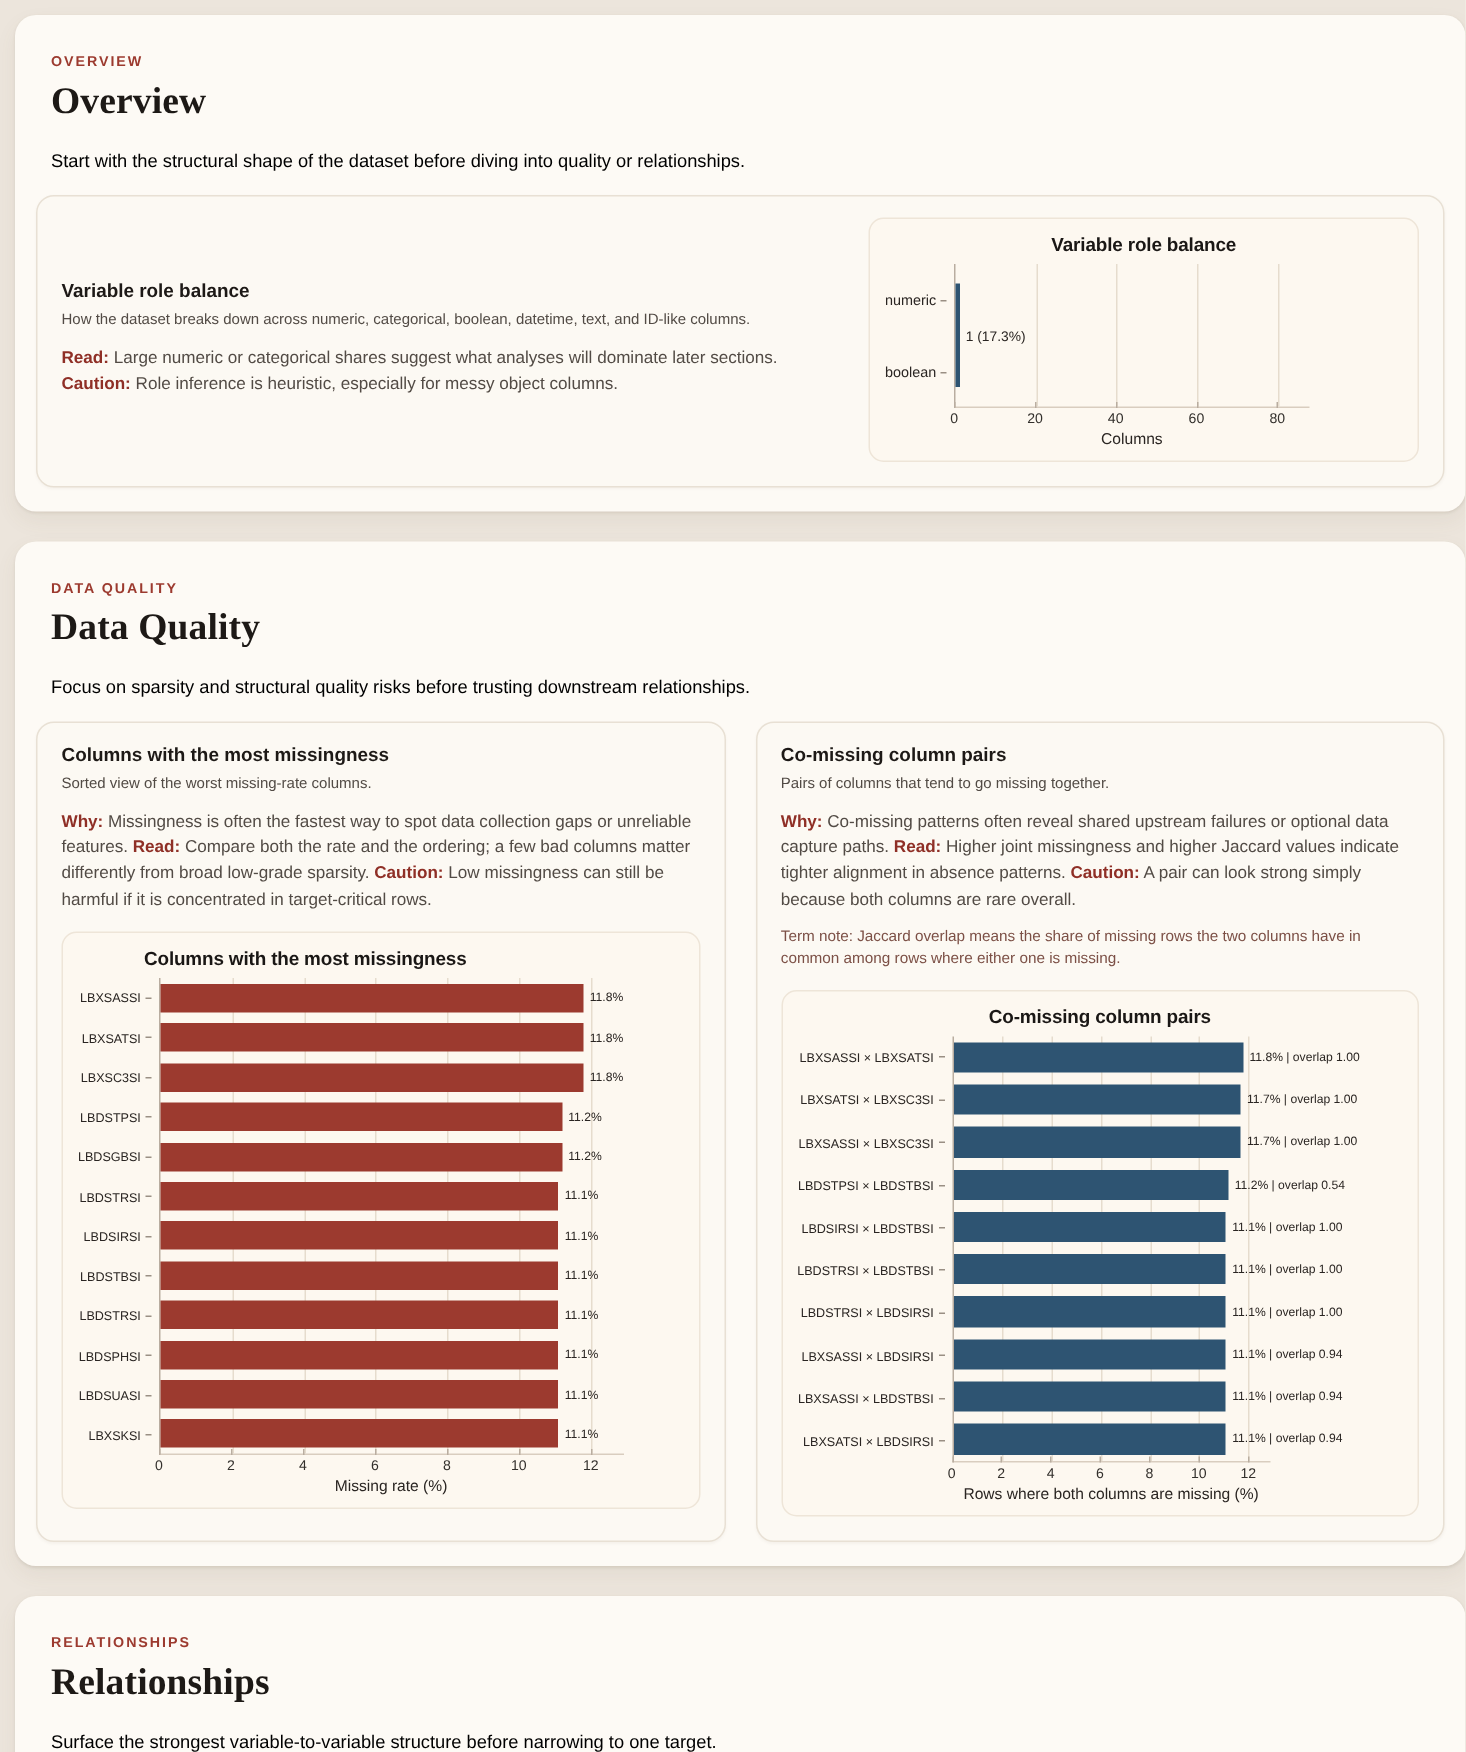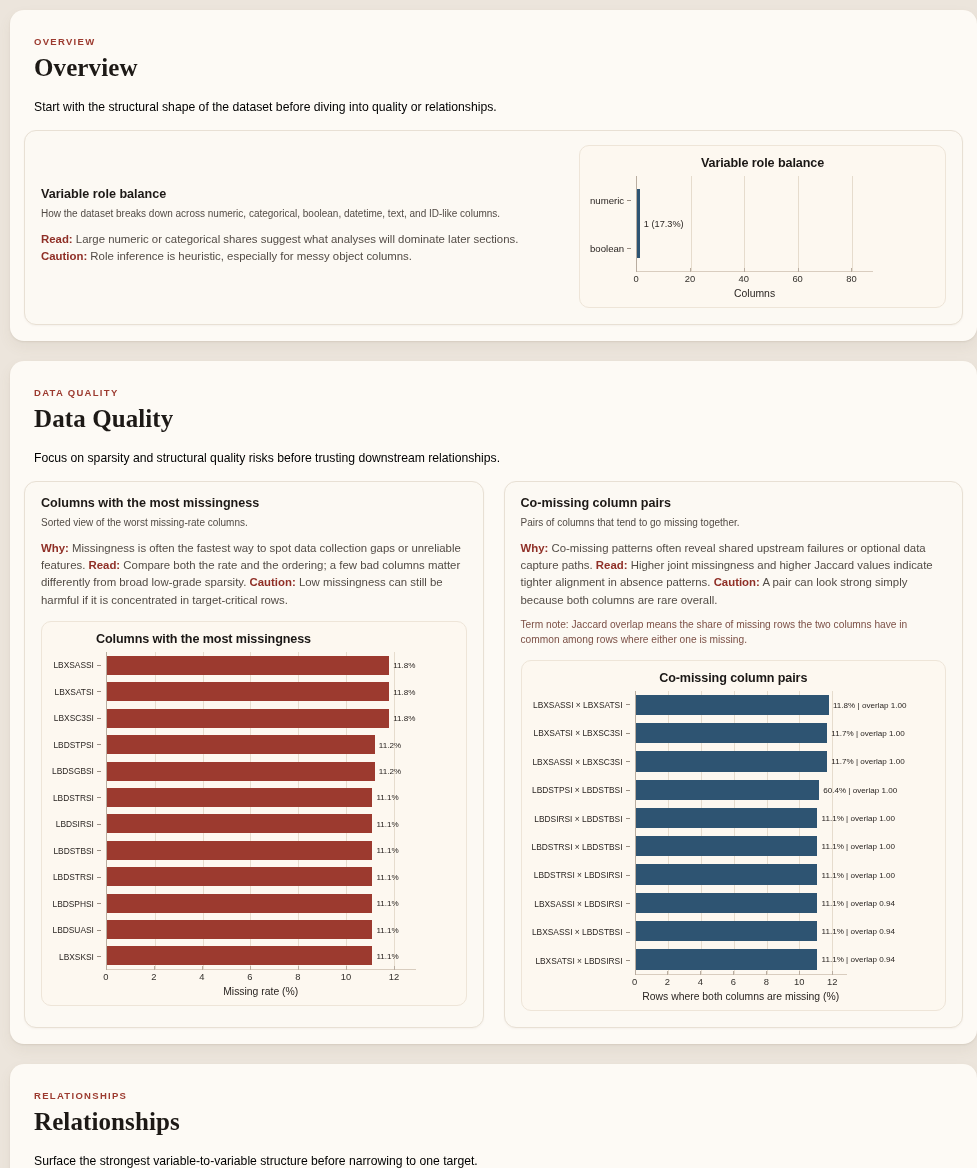--- a/index.html
+++ b/index.html
@@ -400,21 +400,21 @@
                   <div class="bar-row">
                     <div class="bar" style="background: rgb(46, 84, 114); width: 90.6977%;"></div>
                     <span class="bar-label" style="left: 90.6977%;">11.7% | overlap 1.00</span>
                   </div>
                   <div class="bar-row">
                     <div class="bar" style="background: rgb(46, 84, 114); width: 90.6977%;"></div>
                     <span class="bar-label" style="left: 90.6977%;">11.7% | overlap 1.00</span>
                   </div>
                   <div class="bar-row">
                     <div class="bar" style="background: rgb(46, 84, 114); width: 86.8217%;"></div>
-                    <span class="bar-label" style="left: 86.8217%;">60.4% | overlap 1.00</span>
+                    <span class="bar-label" style="left: 86.8217%;">11.2% | overlap 0.54</span>
                   </div>
                   <div class="bar-row">
                     <div class="bar" style="background: rgb(46, 84, 114); width: 86.0465%;"></div>
                     <span class="bar-label" style="left: 86.0465%;">11.1% | overlap 1.00</span>
                   </div>
                   <div class="bar-row">
                     <div class="bar" style="background: rgb(46, 84, 114); width: 86.0465%;"></div>
                     <span class="bar-label" style="left: 86.0465%;">11.1% | overlap 1.00</span>
                   </div>
                   <div class="bar-row">

